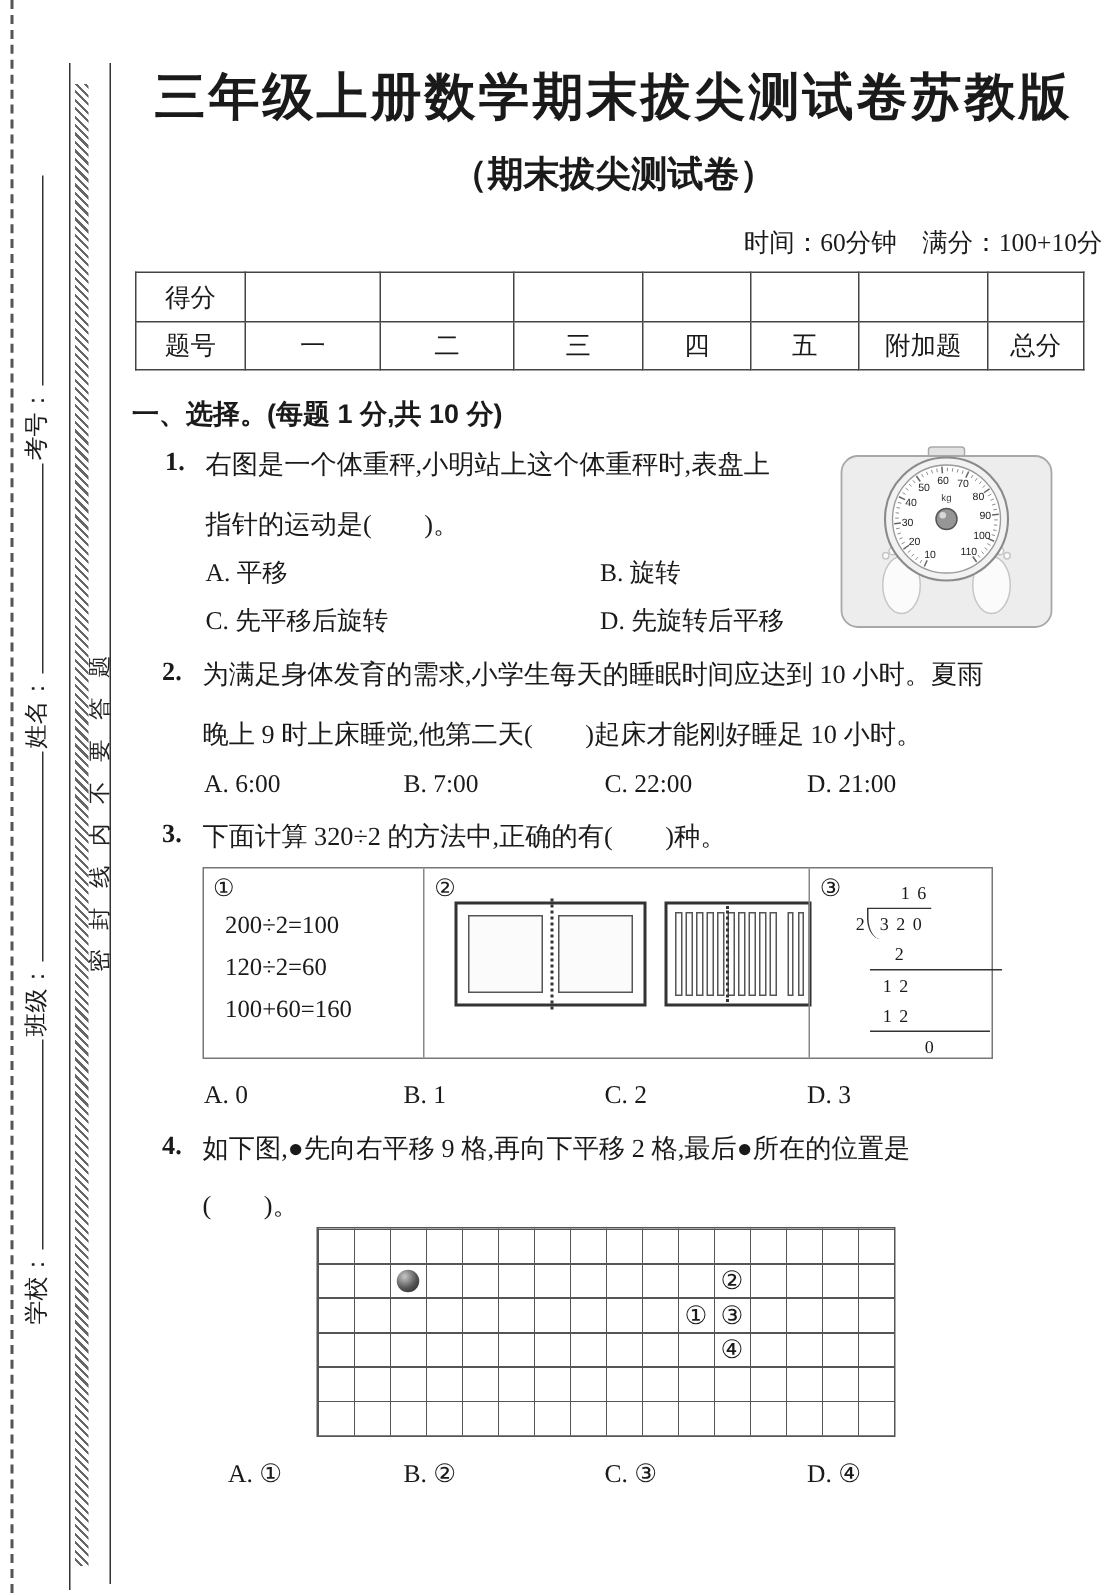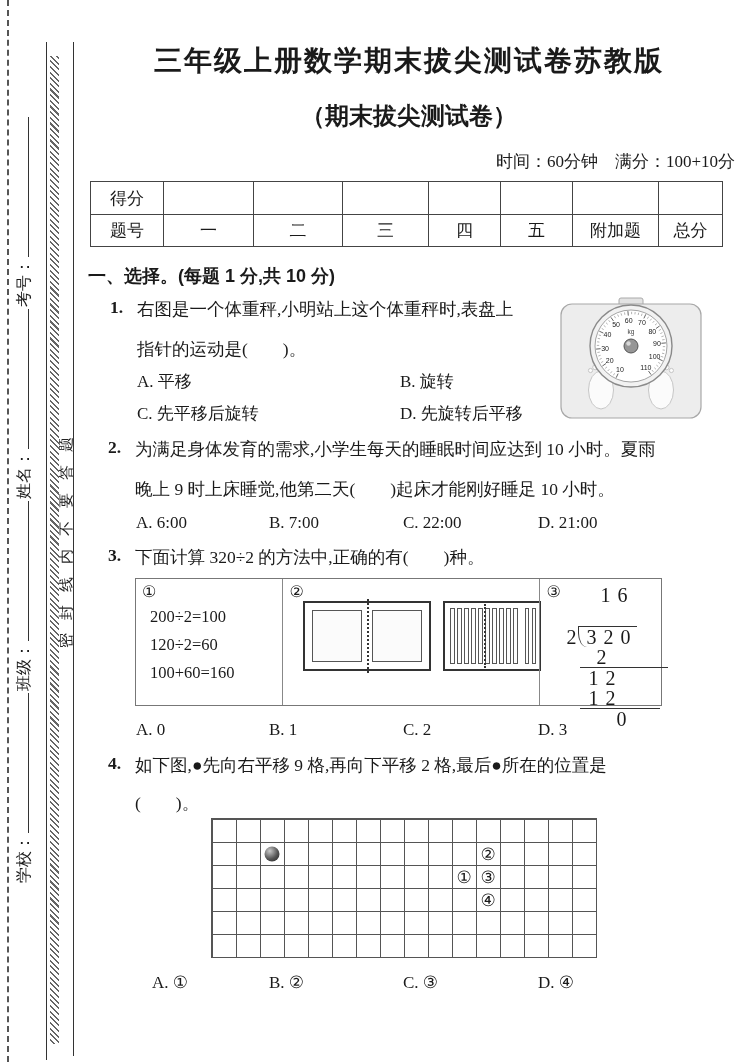--- a/index.html
+++ b/index.html
@@ -17,21 +17,21 @@
              font-size:16px;white-space:nowrap;padding-left:75px;box-sizing:border-box;}
   .sb-item{display:inline-block;}
   .blank{display:inline-block;width:140px;height:14px;border-bottom:1.3px solid #333;margin:0 2px;}
   .seal-text{position:absolute;left:57px;top:648px;width:260px;height:18px;
              transform:rotate(-90deg);transform-origin:0 0;
              font-size:15px;letter-spacing:13px;white-space:nowrap;color:#222;}
 
   
   .title{position:absolute;left:85px;top:42px;width:648px;text-align:center;
          font-family:"Liberation Sans","DejaVu Sans",sans-serif;font-weight:bold;
-         font-size:28px;letter-spacing:2px;}
+         font-size:34px;letter-spacing:2px;}
   .subtitle{position:absolute;left:85px;top:100px;width:648px;text-align:center;
             font-family:"Liberation Sans","DejaVu Sans",sans-serif;font-weight:bold;font-size:24px;}
   .meta{position:absolute;left:85px;top:150px;width:650px;text-align:right;font-size:17px;}
 
   
   table.score{position:absolute;left:90px;top:181px;width:632px;border-collapse:collapse;table-layout:fixed;}
   table.score td{border:1.4px solid #444;text-align:center;font-size:17px;padding:0;height:31px;}
 
   
   .sec-head{position:absolute;left:88px;top:264px;font-family:"Liberation Sans","DejaVu Sans",sans-serif;
@@ -52,25 +52,25 @@
   .blk{position:absolute;top:22px;border:2px solid #333;box-sizing:border-box;background:#fff;}
   .blk-flats{left:20px;width:128px;height:70px;display:flex;gap:10px;padding:7px;}
   .flat{flex:1;border:1.5px solid #555;background:#fbfbfb;}
   .blk-rods{left:160px;width:98px;height:70px;display:flex;align-items:stretch;padding:5px;box-sizing:border-box;}
   .rods-group{position:relative;display:flex;gap:2.5px;}
   .rods-loose{display:flex;gap:2.5px;margin-left:7px;}
   .rod{width:4.5px;border:1px solid #555;background:#fdfdfd;box-sizing:border-box;}
   .dotline{position:absolute;top:-4px;bottom:-4px;left:50%;width:0;border-left:2px dotted #333;}
 
   
-  .ld{position:absolute;left:20px;top:6px;font-size:20px;line-height:20px;width:96px;}
+  .ld{position:absolute;left:20px;top:6px;font-size:12px;line-height:20px;width:96px;}
   .ld-quot{padding-left:40px;letter-spacing:1px;}
   .ld-divisor{display:inline-block;width:16px;text-align:right;margin-right:2px;}
   .ld-dividend{display:inline-block;border-top:1.5px solid #333;border-left:1.5px solid #333;
-               border-bottom-left-radius:9px 14px;padding:0 6px 0 7px;letter-spacing:1px;margin-top:21px;}
+               border-bottom-left-radius:9px 14px;padding:0 6px 0 7px;letter-spacing:1px;}
   .ld-step{margin-left:20px;width:72px;letter-spacing:1px;}
   .ld-ul{border-bottom:1.5px solid #333;}
   .ind6{padding-left:16px;} .ind2{padding-left:8px;} .ind-r{padding-left:36px;}
 
   
   .tgrid{position:absolute;left:211px;top:818px;border-left:1px solid #555;border-top:1px solid #555;}
   .gmark{position:absolute;transform:translate(-50%,-50%);font-size:17px;line-height:1;}
   .gball{position:absolute;width:15px;height:15px;border-radius:50%;transform:translate(-50%,-50%);
          background:radial-gradient(circle at 35% 30%, #c8c8c8 0%, #555 55%, #222 100%);}
 

